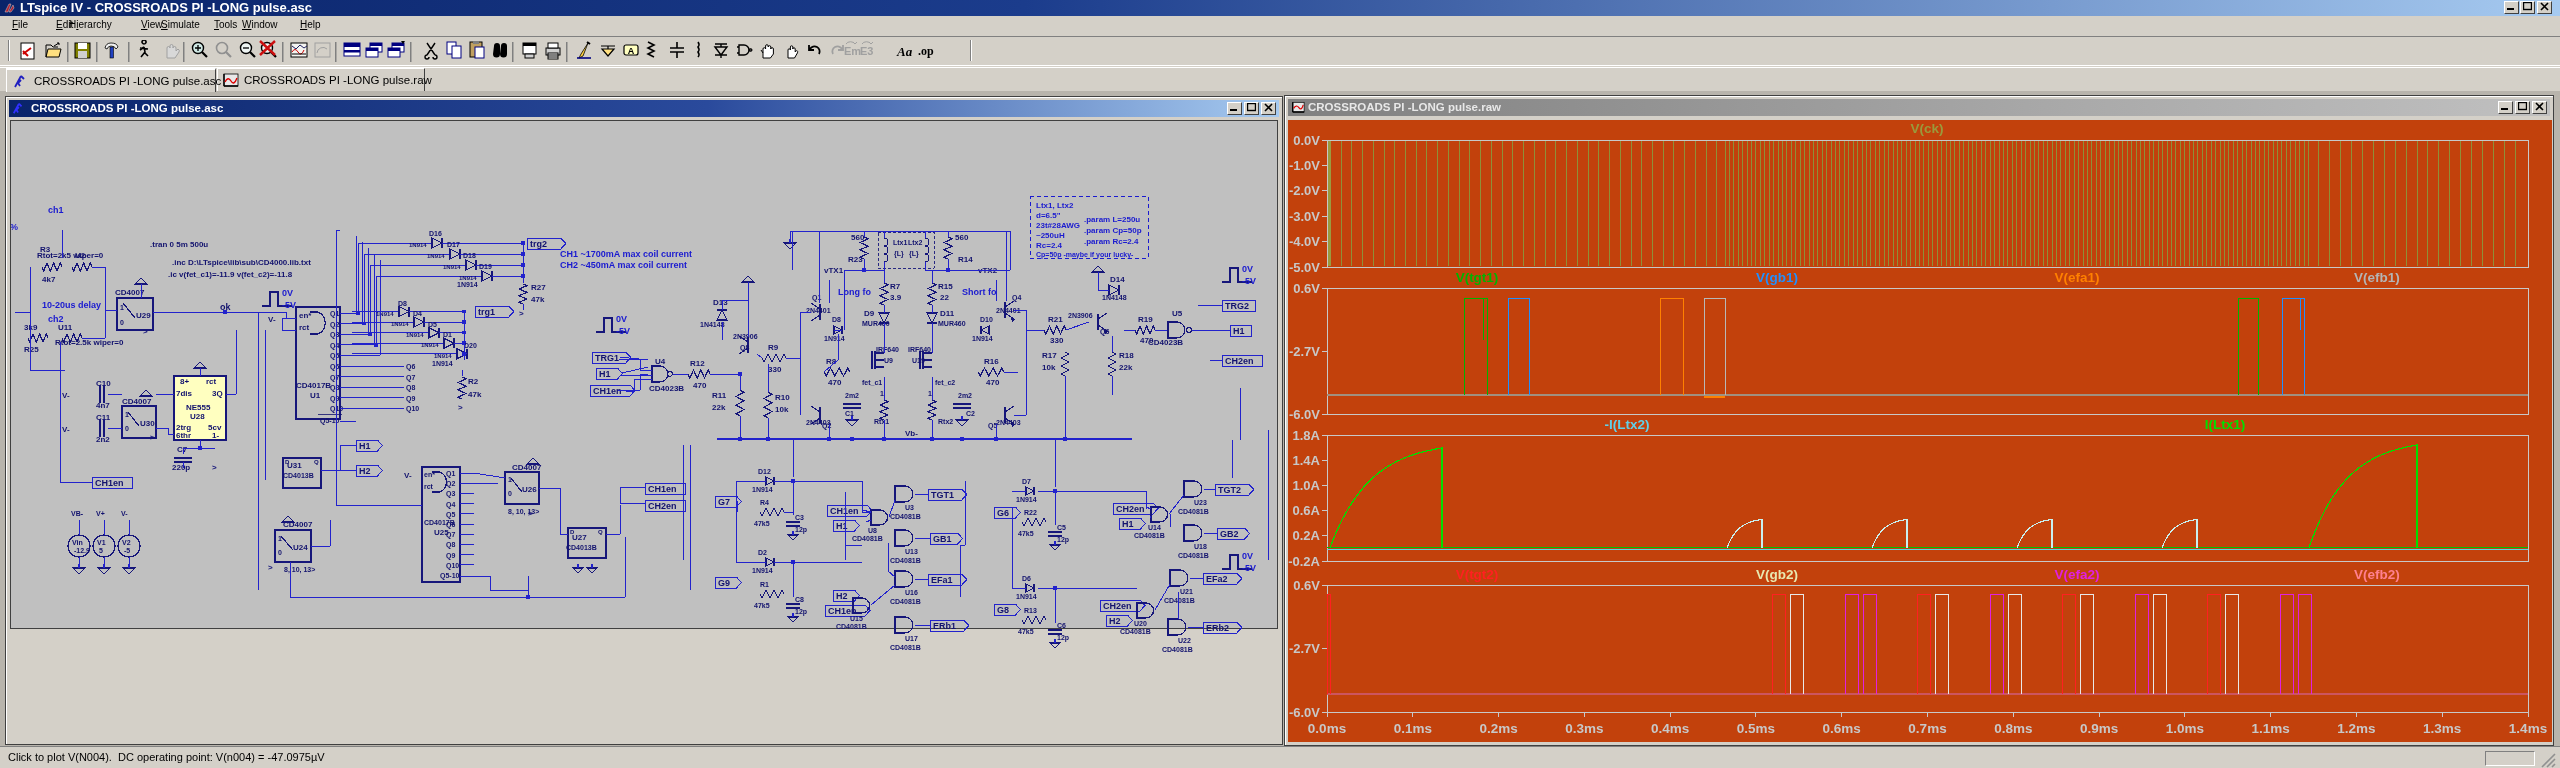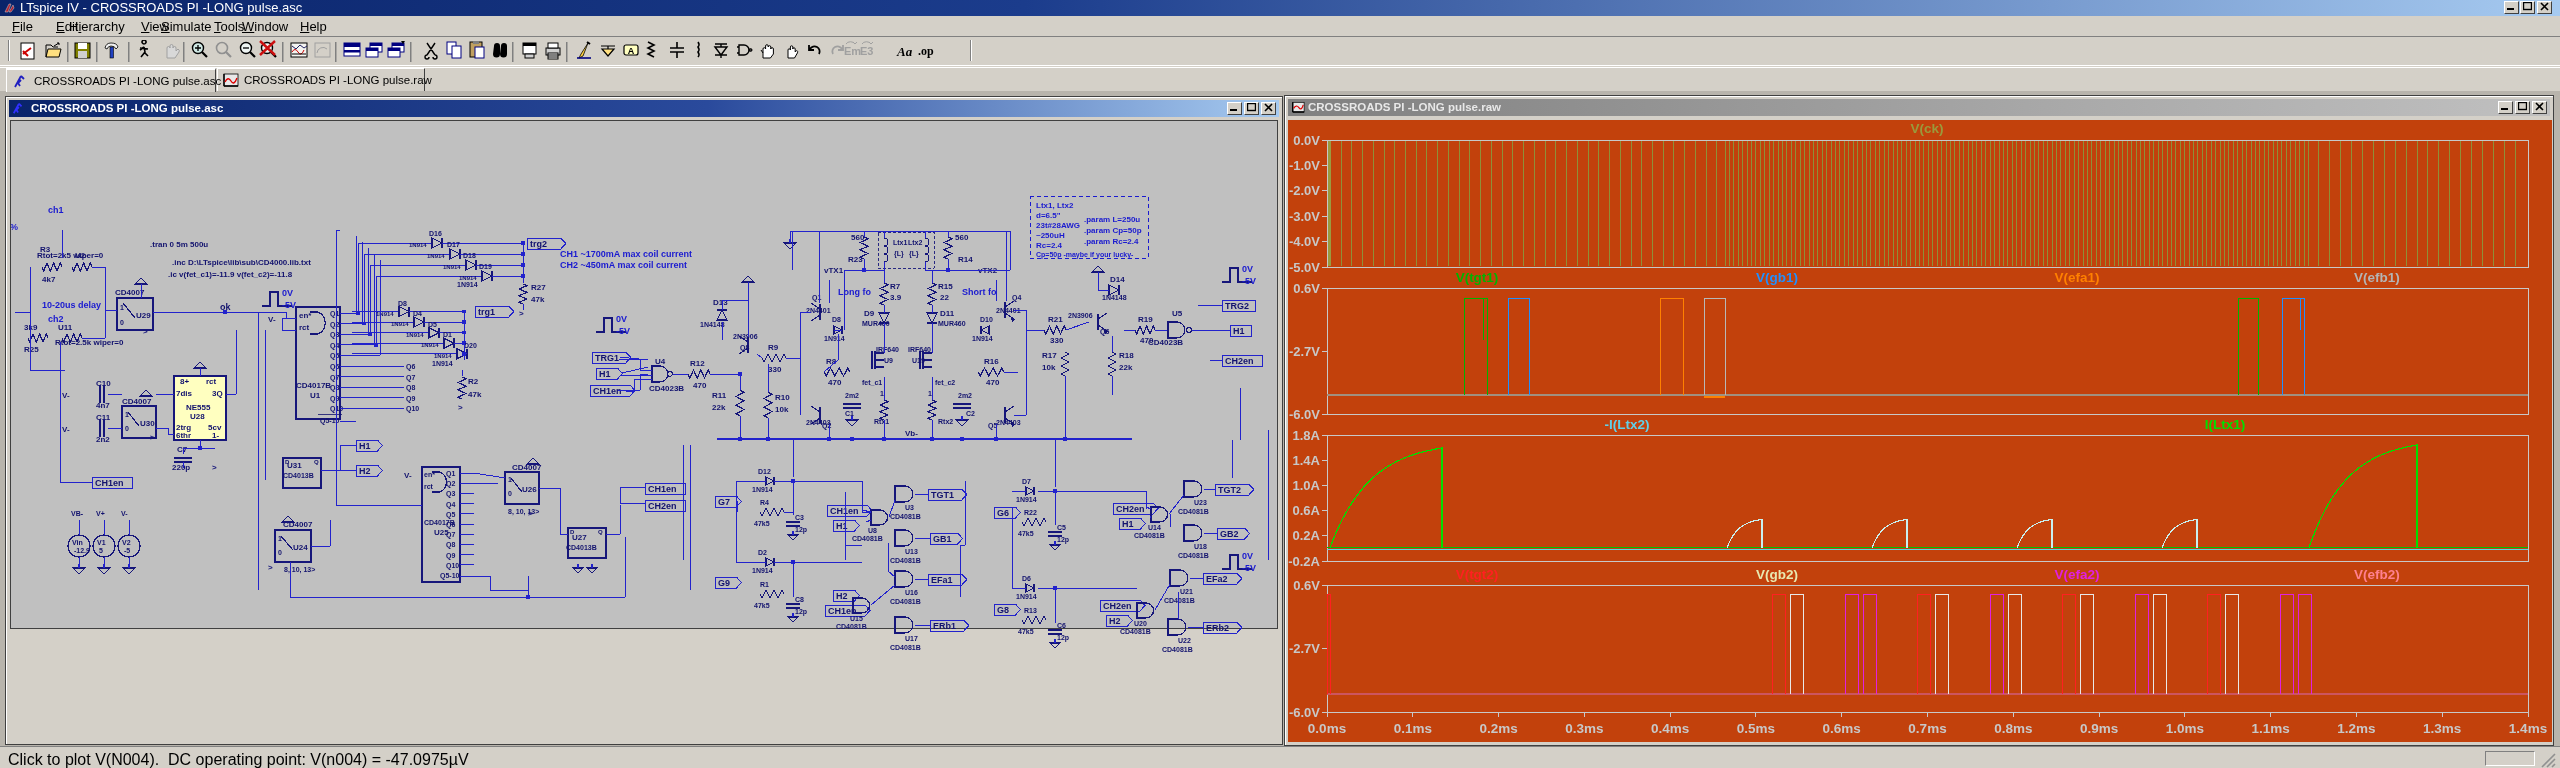--- a/index.html
+++ b/index.html
@@ -1,24 +1,24 @@
 <!DOCTYPE html>
 <html><head><meta charset="utf-8"><style>
 *{margin:0;padding:0;box-sizing:border-box}
 body{width:2560px;height:768px;overflow:hidden;background:#d4d0c8;font-family:"Liberation Sans",sans-serif;position:relative}
-.titlebar{position:absolute;left:0;top:0;width:2560px;height:16px;background:linear-gradient(90deg,#0a246a 0%,#1b3c8c 40%,#a6caf0 100%);color:#fff;font-size:13px;font-weight:normal;line-height:16px}
-.menubar{position:absolute;left:0;top:16px;width:2560px;height:21px;background:#d4d0c8;border-bottom:1px solid #808080;font-size:13px;color:#000}
+.titlebar{position:absolute;left:0;top:0;width:2560px;height:16px;background:linear-gradient(90deg,#0a246a 0%,#1b3c8c 40%,#a6caf0 100%);color:#fff;font-size:13px;font-weight:bold;line-height:16px}
+.menubar{position:absolute;left:0;top:16px;width:2560px;height:21px;background:#d4d0c8;border-bottom:1px solid #808080;font-size:10px;color:#000}
 .menubar span{position:absolute;top:3px}
 .toolbar{position:absolute;left:0;top:38px;width:2560px;height:28px;background:#d4d0c8;border-bottom:1px solid #fff}
 .tabbar{position:absolute;left:0;top:67px;width:2560px;height:24px;background:#d4d0c8}
 .tab{position:absolute;top:1px;height:23px;background:#d4d0c8;border-top:1px solid #fff;border-left:1px solid #fff;border-right:1px solid #404040;font-size:11.5px;color:#000;white-space:nowrap}
 .client{position:absolute;left:0;top:91px;width:2560px;height:655px;background:#b8b4ac}
 .win{position:absolute;background:#d4d0c8;border:1px solid #404040;box-shadow:inset 1px 1px 0 #fff}
 .wtitle{position:absolute;left:3px;top:3px;right:3px;height:17px;font-size:11.5px;font-weight:bold;line-height:17px}
-.statusbar{position:absolute;left:0;top:746px;width:2560px;height:22px;background:#d4d0c8;border-top:1px solid #808080;font-size:16px;color:#000}
+.statusbar{position:absolute;left:0;top:746px;width:2560px;height:22px;background:#d4d0c8;border-top:1px solid #808080;font-size:11px;color:#000}
 .btn{position:absolute;width:15px;height:13px;background:#d4d0c8;border:1px solid;border-color:#fff #404040 #404040 #fff;font-size:9px;line-height:11px;text-align:center;color:#000}
 </style></head><body>
 
 <div class="titlebar">
  <svg style="position:absolute;left:3px;top:2px" width="13" height="13">
       <rect width="13" height="13" fill="#0a246a"></rect>
       <path d="M2,10 L6,2 L8,2 L5,10 Z M6,10 L10,3 L11,6 L8,10 Z" fill="#b02030" stroke="#d0d0d0" stroke-width="0.5"></path>
     </svg>
  <span style="position:absolute;left:20px">LTspice IV - CROSSROADS PI -LONG pulse.asc</span>
  <div class="btn" style="left:2504px;top:1px"><svg width="9" height="9">

